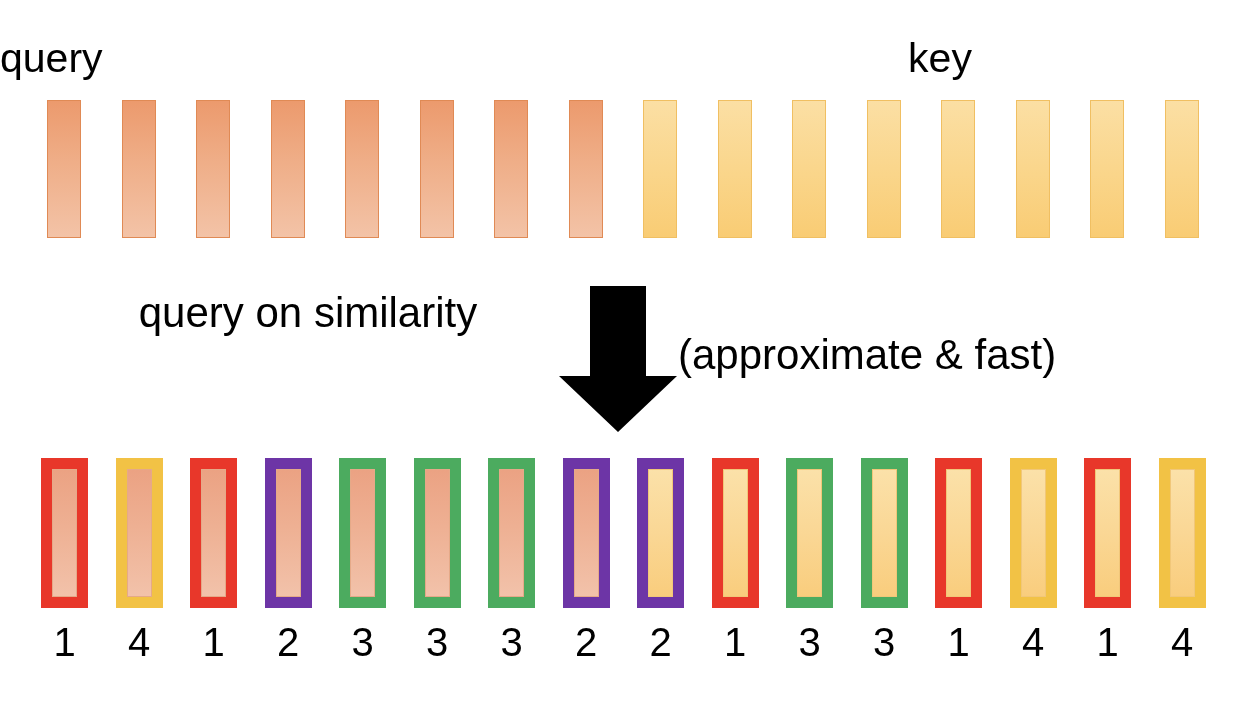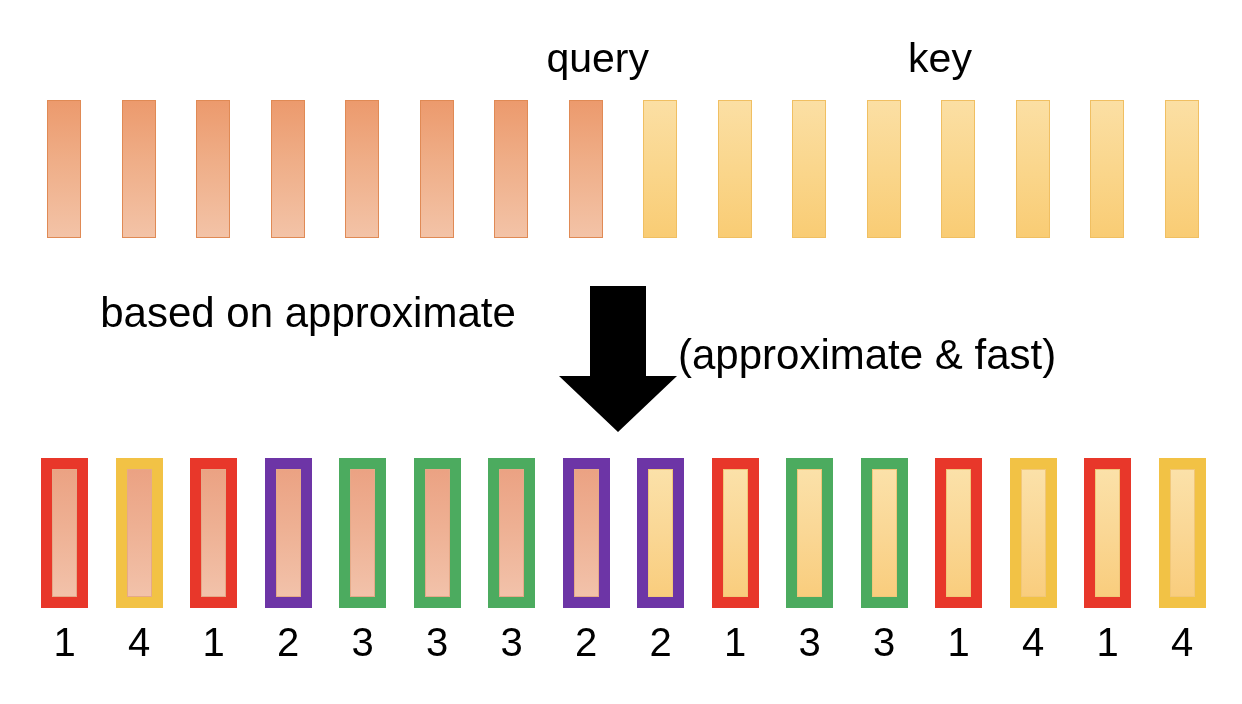--- a/index.html
+++ b/index.html
@@ -22,21 +22,21 @@
 
   
   .toplabel {
     position: absolute;
     font-size: 41px;
     line-height: 1;
     color: #000;
     white-space: nowrap;
     font-weight: 400;
   }
-  #label-query { left: 0; top: 38px; width: 640px; text-align: right; padding-left: 9px; }
+  #label-query { left: 0; top: 38px; width: 640px; text-align: left; }
   #label-key   { left: 620px; top: 38px; width: 640px; text-align: center; }
 
   
   #top-row {
     position: absolute;
     left: 0;
     top: 100px;
     width: 1242px;
     height: 140px;
   }
@@ -158,21 +158,21 @@
       <div class="tbar k" style="left: 717.5px;"></div>
       <div class="tbar k" style="left: 792px;"></div>
       <div class="tbar k" style="left: 866.5px;"></div>
       <div class="tbar k" style="left: 941px;"></div>
       <div class="tbar k" style="left: 1015.5px;"></div>
       <div class="tbar k" style="left: 1090px;"></div>
       <div class="tbar k" style="left: 1164.5px;"></div>
     </div>
 
   <div class="midtext" id="clustering-text">
-    <span class="l2">based on approximate</span>
+    <span class="l2">query on similarity</span>
   </div>
 
   <div id="arrow-wrap">
     <svg viewBox="0 0 118 146" xmlns="http://www.w3.org/2000/svg" aria-hidden="true">
       <polygon points="31,0 87,0 87,90 118,90 59,146 0,90 31,90" fill="#000000"></polygon>
     </svg>
   </div>
 
   <div class="midtext" id="approx-text">(approximate &amp; fast)</div>
 

